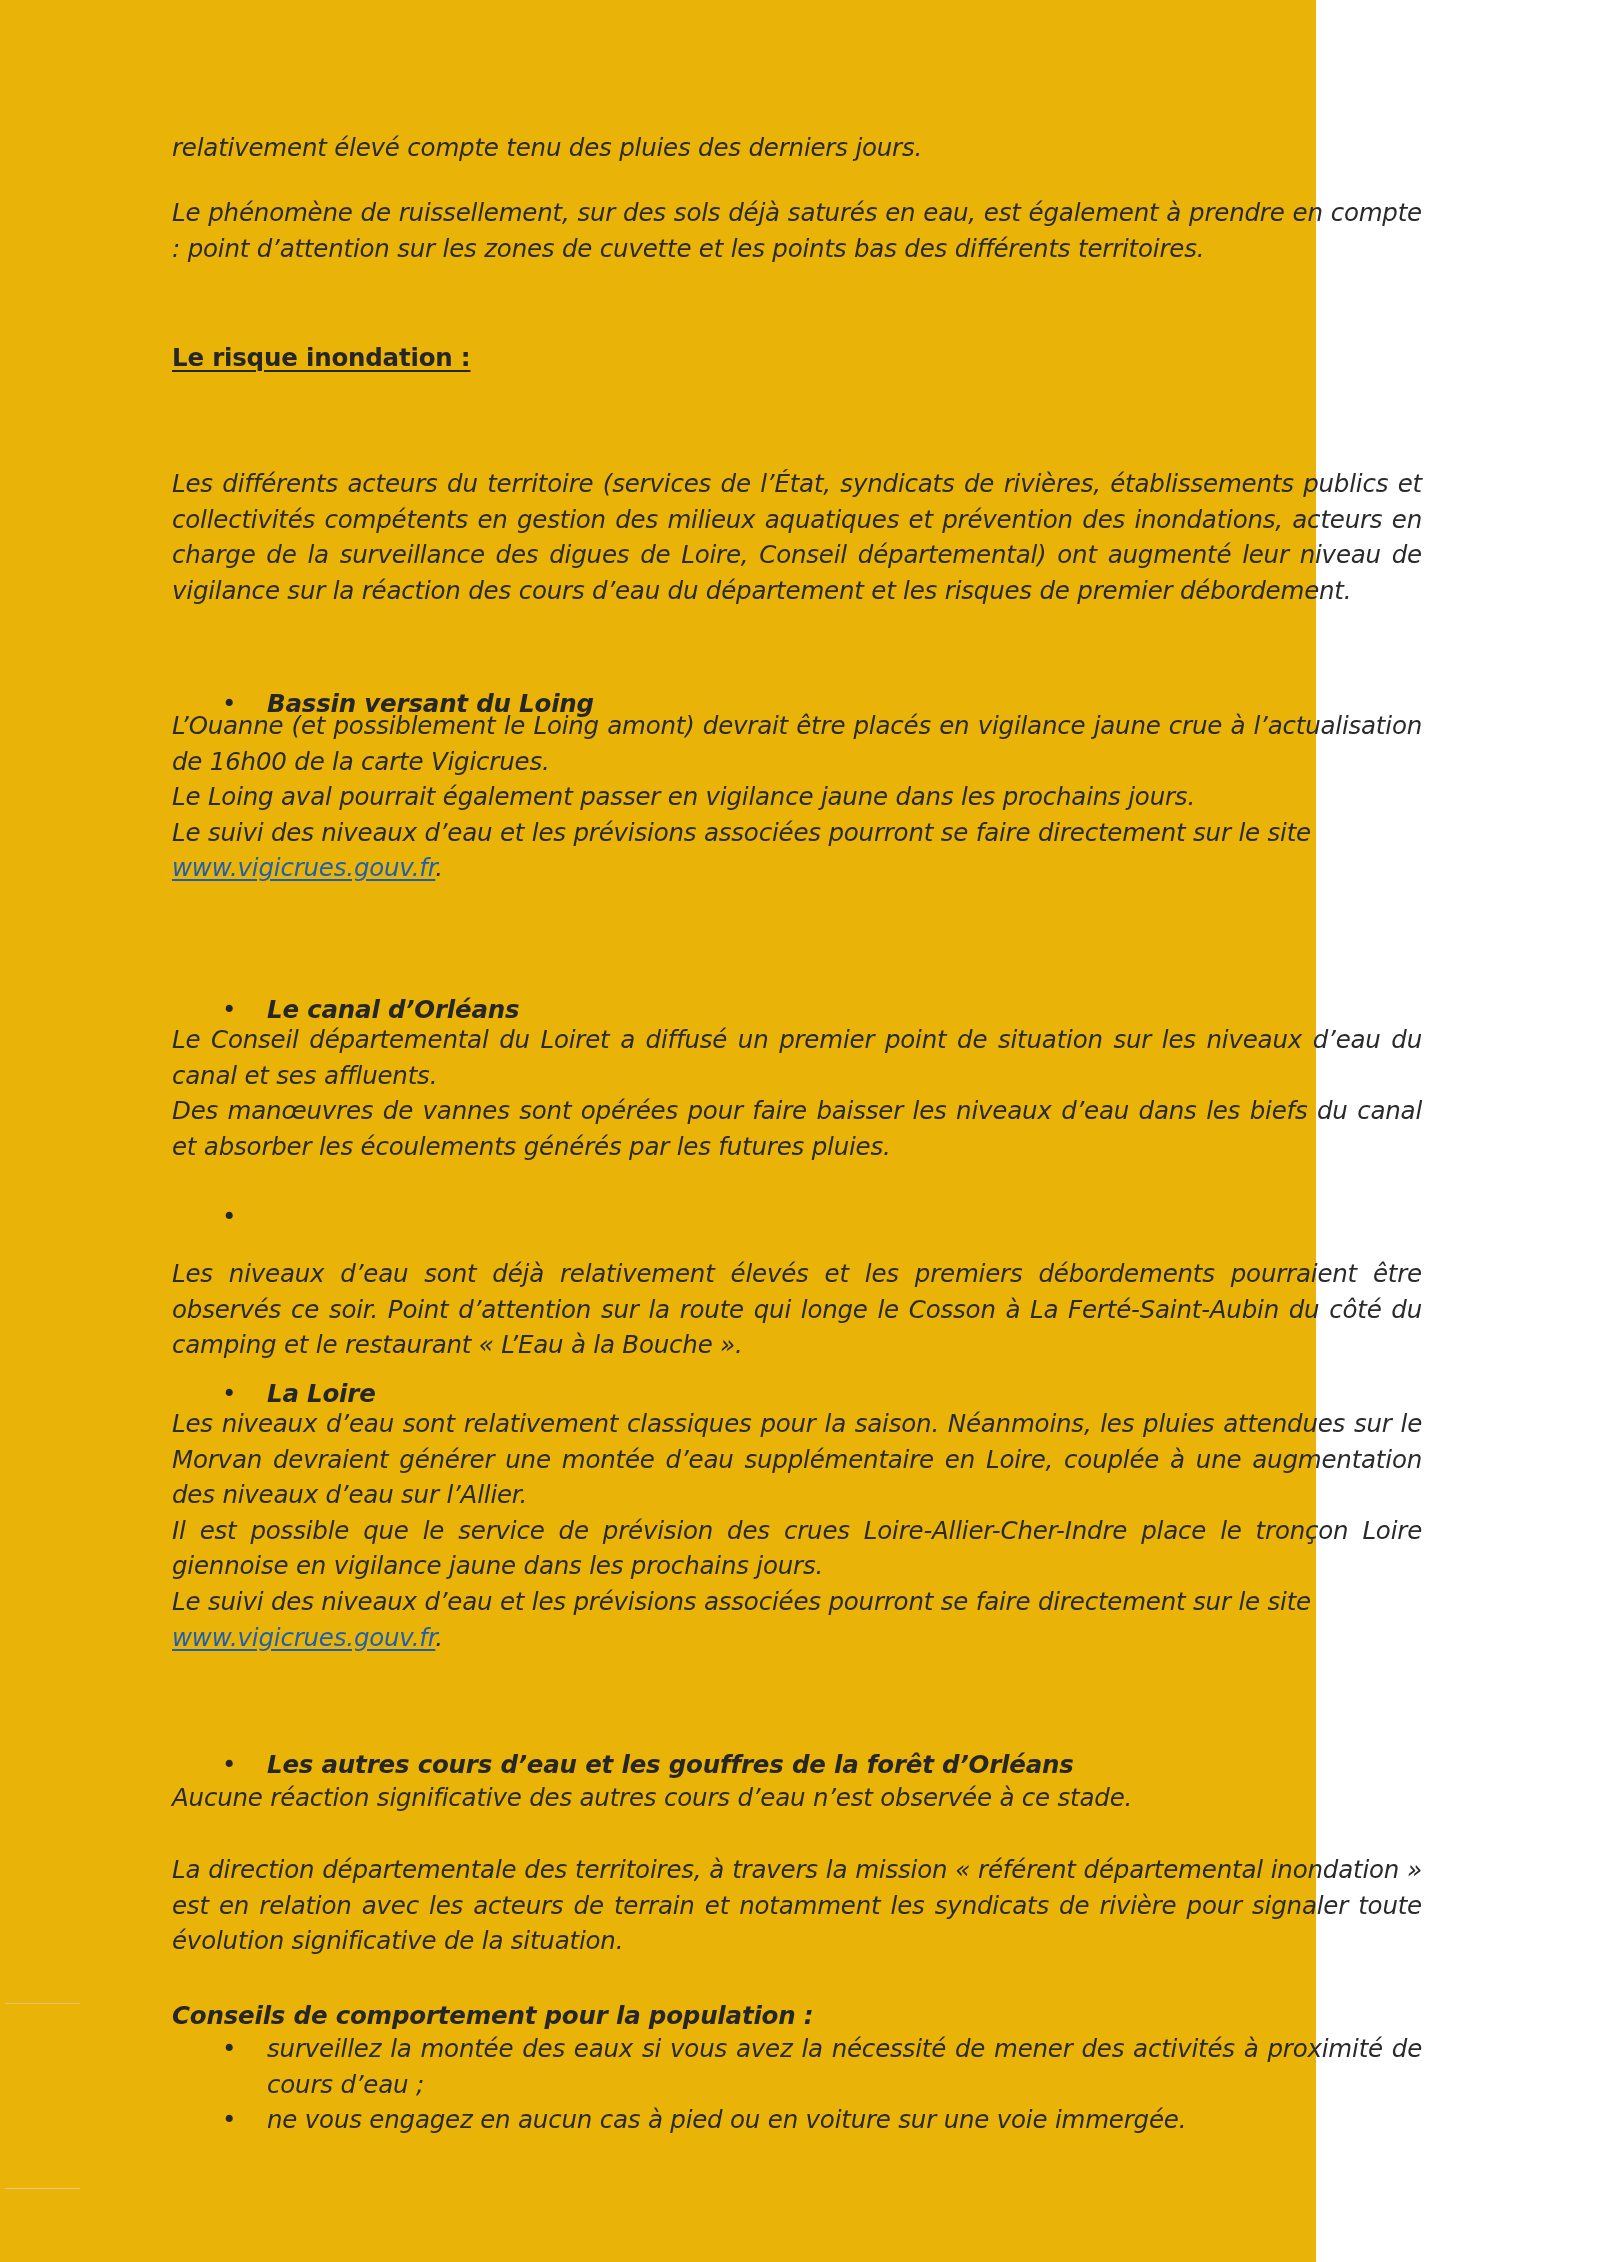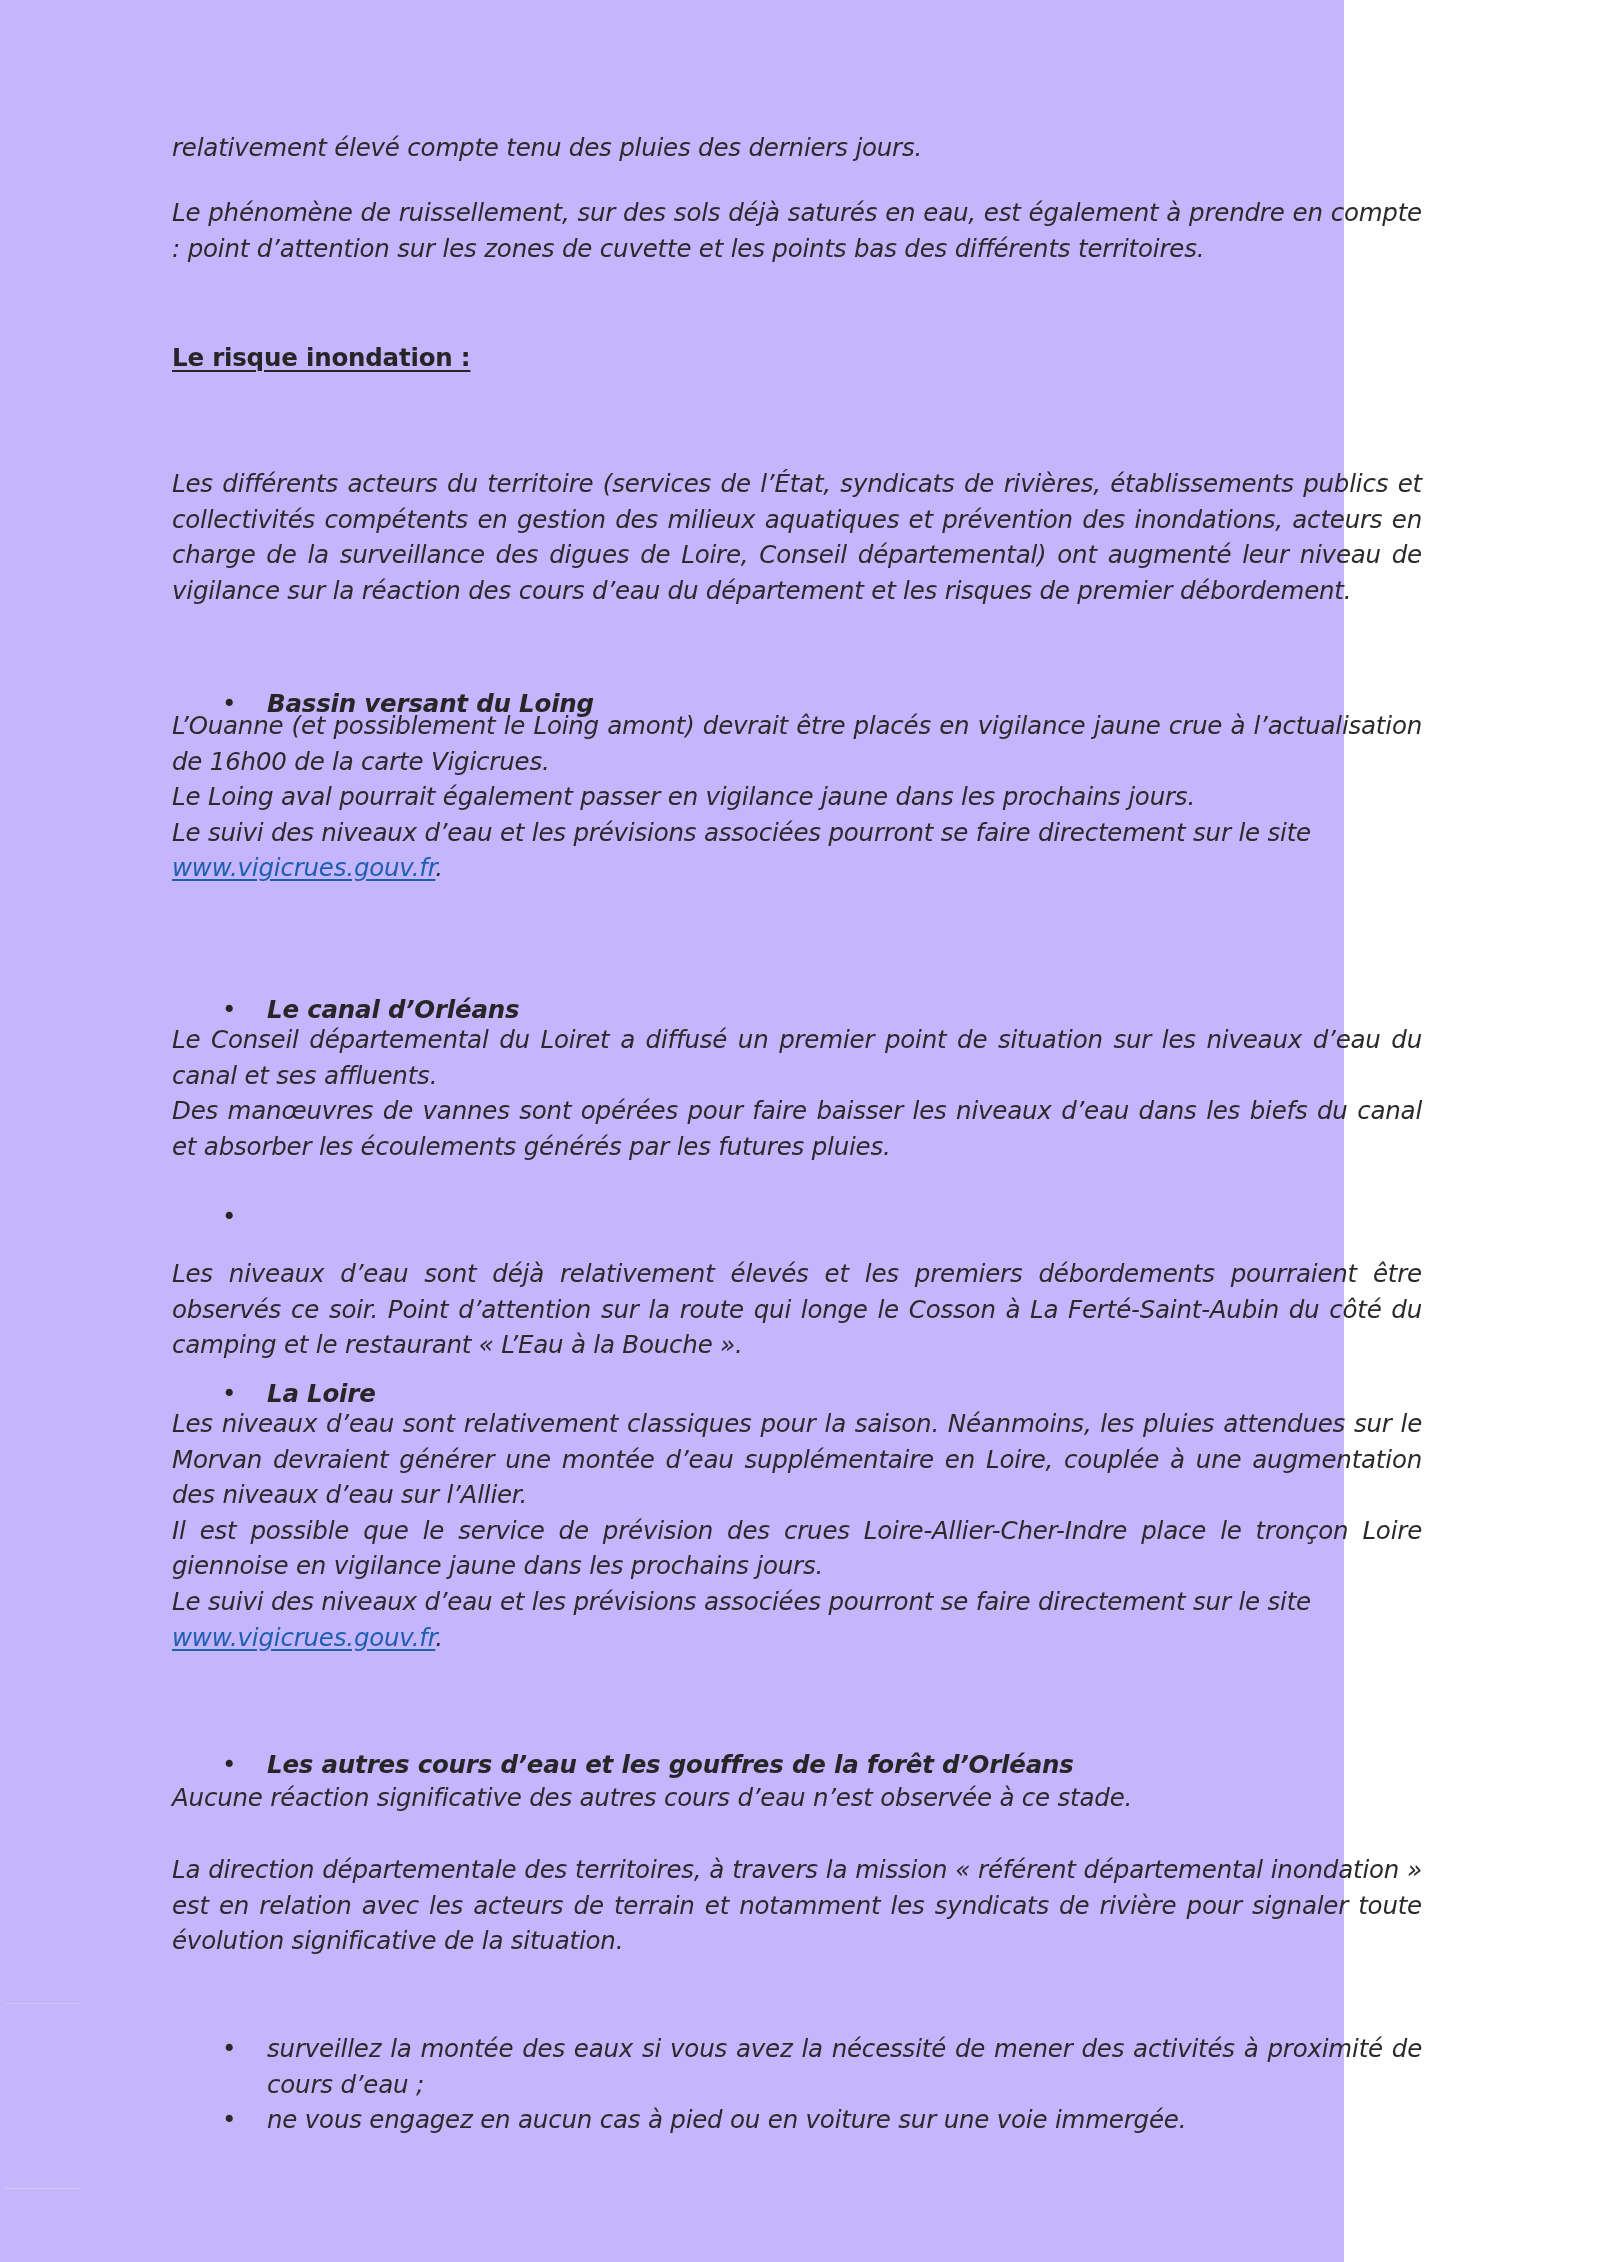--- a/index.html
+++ b/index.html
@@ -1,17 +1,17 @@
 <!DOCTYPE html>
 <html><head>
 <meta charset="utf-8">
 <style>
   html, body { margin: 0; padding: 0; background: #ffffff; }
   body { width: 1600px; height: 2262px; position: relative; overflow: hidden; }
-  .page { position: absolute; left: 0; top: 0; width: 1316px; height: 2262px; background: #c4b5fd; padding-left: 28px; }
+  .page { position: absolute; left: 0; top: 0; width: 1316px; height: 2262px; background: #eab308; }
   .block {
     position: absolute; left: 172px; width: 1250px;
     font-family: "DejaVu Sans", sans-serif;
     font-size: 24.5px; line-height: 35.6px; color: #2a2a2a;
     letter-spacing: -0.2px;
   }
   .it { font-style: italic; }
   .just { text-align: justify; text-align-last: left; }
   .h-under { font-weight: bold; text-decoration: underline; text-underline-offset: 4px; text-decoration-thickness: 2px; color: #262626; }
   .h-bullet { font-weight: bold; font-style: italic; color: #262626; padding-left: 95px; position: absolute; left: 172px; width: 1160px;
@@ -81,20 +81,23 @@
   <div class="h-bullet" style="top:1747px;">
     <span class="dot">•</span>
     <span>Les autres cours d’eau et les gouffres de la forêt d’Orléans</span>
   </div>
   <div class="block it" style="top:1780px;">
     <span class="line">Aucune réaction significative des autres cours d’eau n’est observée à ce stade.</span>
   </div>
 
   <div class="block it just" style="top:1852px;">La direction départementale des territoires, à travers la mission « référent départemental inondation » est en relation avec les acteurs de terrain et notamment les syndicats de rivière pour signaler toute évolution significative de la situation.</div>
 
+  <div class="block" style="top:1998px;">
+    <span class="h-plain">Conseils de comportement pour la population :</span>
+  </div>
   <div class="block it" style="top:2031px;">
     <ul class="advice">
       <li class="just">
         <span class="dot">•</span>
         <span>surveillez la montée des eaux si vous avez la nécessité de mener des activités à proximité de cours d’eau ;</span>
       </li>
       <li>
         <span class="dot">•</span>
         <span>ne vous engagez en aucun cas à pied ou en voiture sur une voie immergée.</span>
       </li>

